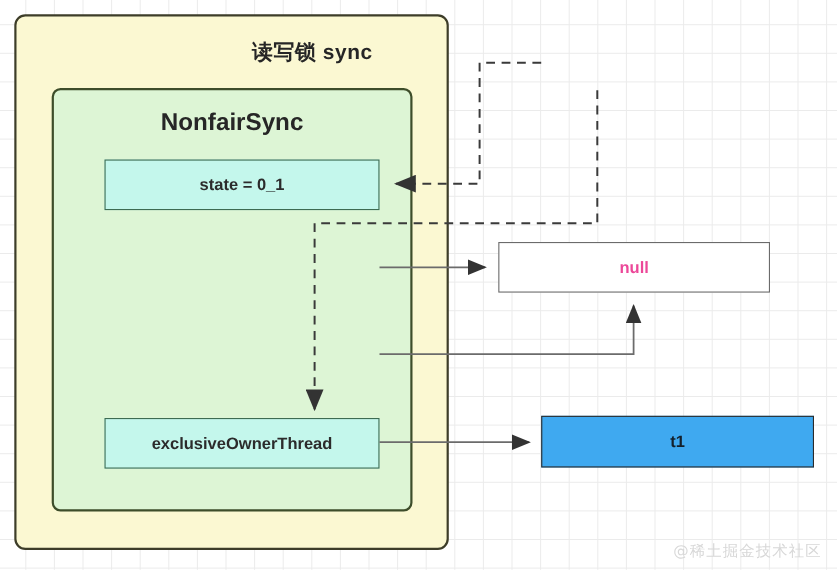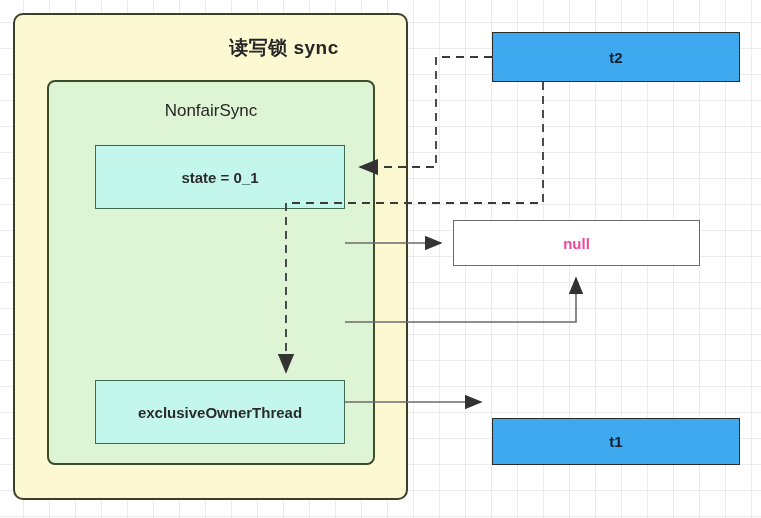--- a/index.html
+++ b/index.html
@@ -27,40 +27,40 @@
   .inner-sync{
     left:47px;top:80px;width:328px;height:385px;
     background:#ddf5d5;border:2px solid #3d4d2a;border-radius:8px;
   }
   .title-outer{
     left:13px;top:34px;width:470px;height:28px;
     font-size:19px;font-weight:bold;color:#262626;letter-spacing:.5px;margin-left:36px;
   }
   .title-inner{
     left:47px;top:98px;width:328px;height:26px;
-    font-size:17px;font-weight:normal;color:#262626;
+    font-size:22px;font-weight:bold;color:#262626;
   }
 
   .field{
     background:#c4f7ec;border:1.5px solid #3d6b52;
     font-size:15px;font-weight:bold;color:#2b2b2b;
-    left:95px;width:250px;height:64px;
+    left:95px;width:250px;height:46px;
   }
   .f-state{top:145px;}
   .f-head{top:220px;}
   .f-tail{top:300px;}
   .f-owner{top:380px;}
 
   .thread{
     background:#3fa9f0;border:1.5px solid #2b2b2b;
     font-size:15px;font-weight:bold;color:#14202b;
     left:492px;width:248px;height:50px;
   }
   .t-t2{top:32px;}
-  .t-t1{top:378px;height:47px;margin-top:40px;}
+  .t-t1{top:378px;height:47px;}
 
   .nullbox{
     left:453px;top:220px;width:247px;height:46px;
     background:#ffffff;border:1.5px solid #6b6b6b;
     font-size:15px;font-weight:bold;color:#ec4899;
   }
 
   .watermark{
     position:absolute;right:14px;bottom:8px;
     font-size:14px;color:#d8d8d8;
@@ -75,21 +75,20 @@
 
   <div class="box outer-sync"></div>
   <div class="box inner-sync"></div>
 
   <div class="box title-outer">读写锁 sync</div>
   <div class="box title-inner">NonfairSync</div>
 
   <div class="box field f-state">state = 0_1</div>
   <div class="box field f-owner">exclusiveOwnerThread</div>
 
-  <div class="box thread t-t2">t2</div>
   <div class="box thread t-t1">t1</div>
 
   <div class="box nullbox">null</div>
 
   <svg class="wires">
     <defs>
       <marker id="ah" markerWidth="11" markerHeight="9" refX="10" refY="4.5" orient="auto">
         <path d="M0,0 L11,4.5 L0,9 z" fill="#333333"></path>
       </marker>
       <marker id="ahd" markerWidth="11" markerHeight="9" refX="10" refY="4.5" orient="auto">
@@ -101,14 +100,15 @@
 
     <path d="M345,322 L576,322 L576,278" fill="none" stroke="#6b6b6b" stroke-width="1.6" marker-end="url(#ah)"></path>
 
     <path d="M345,402 L481,402" fill="none" stroke="#6b6b6b" stroke-width="1.6" marker-end="url(#ah)"></path>
 
     <path d="M492,57 L436,57 L436,167 L360,167" fill="none" stroke="#3a3a3a" stroke-width="1.8" stroke-dasharray="8,6" marker-end="url(#ahd)"></path>
 
     <path d="M543,82 L543,203 L286,203 L286,372" fill="none" stroke="#3a3a3a" stroke-width="1.8" stroke-dasharray="8,6" marker-end="url(#ahd)"></path>
   </svg>
 
+  <div class="watermark">@稀土掘金技术社区</div>
 
 </div>
 
 </body></html>

